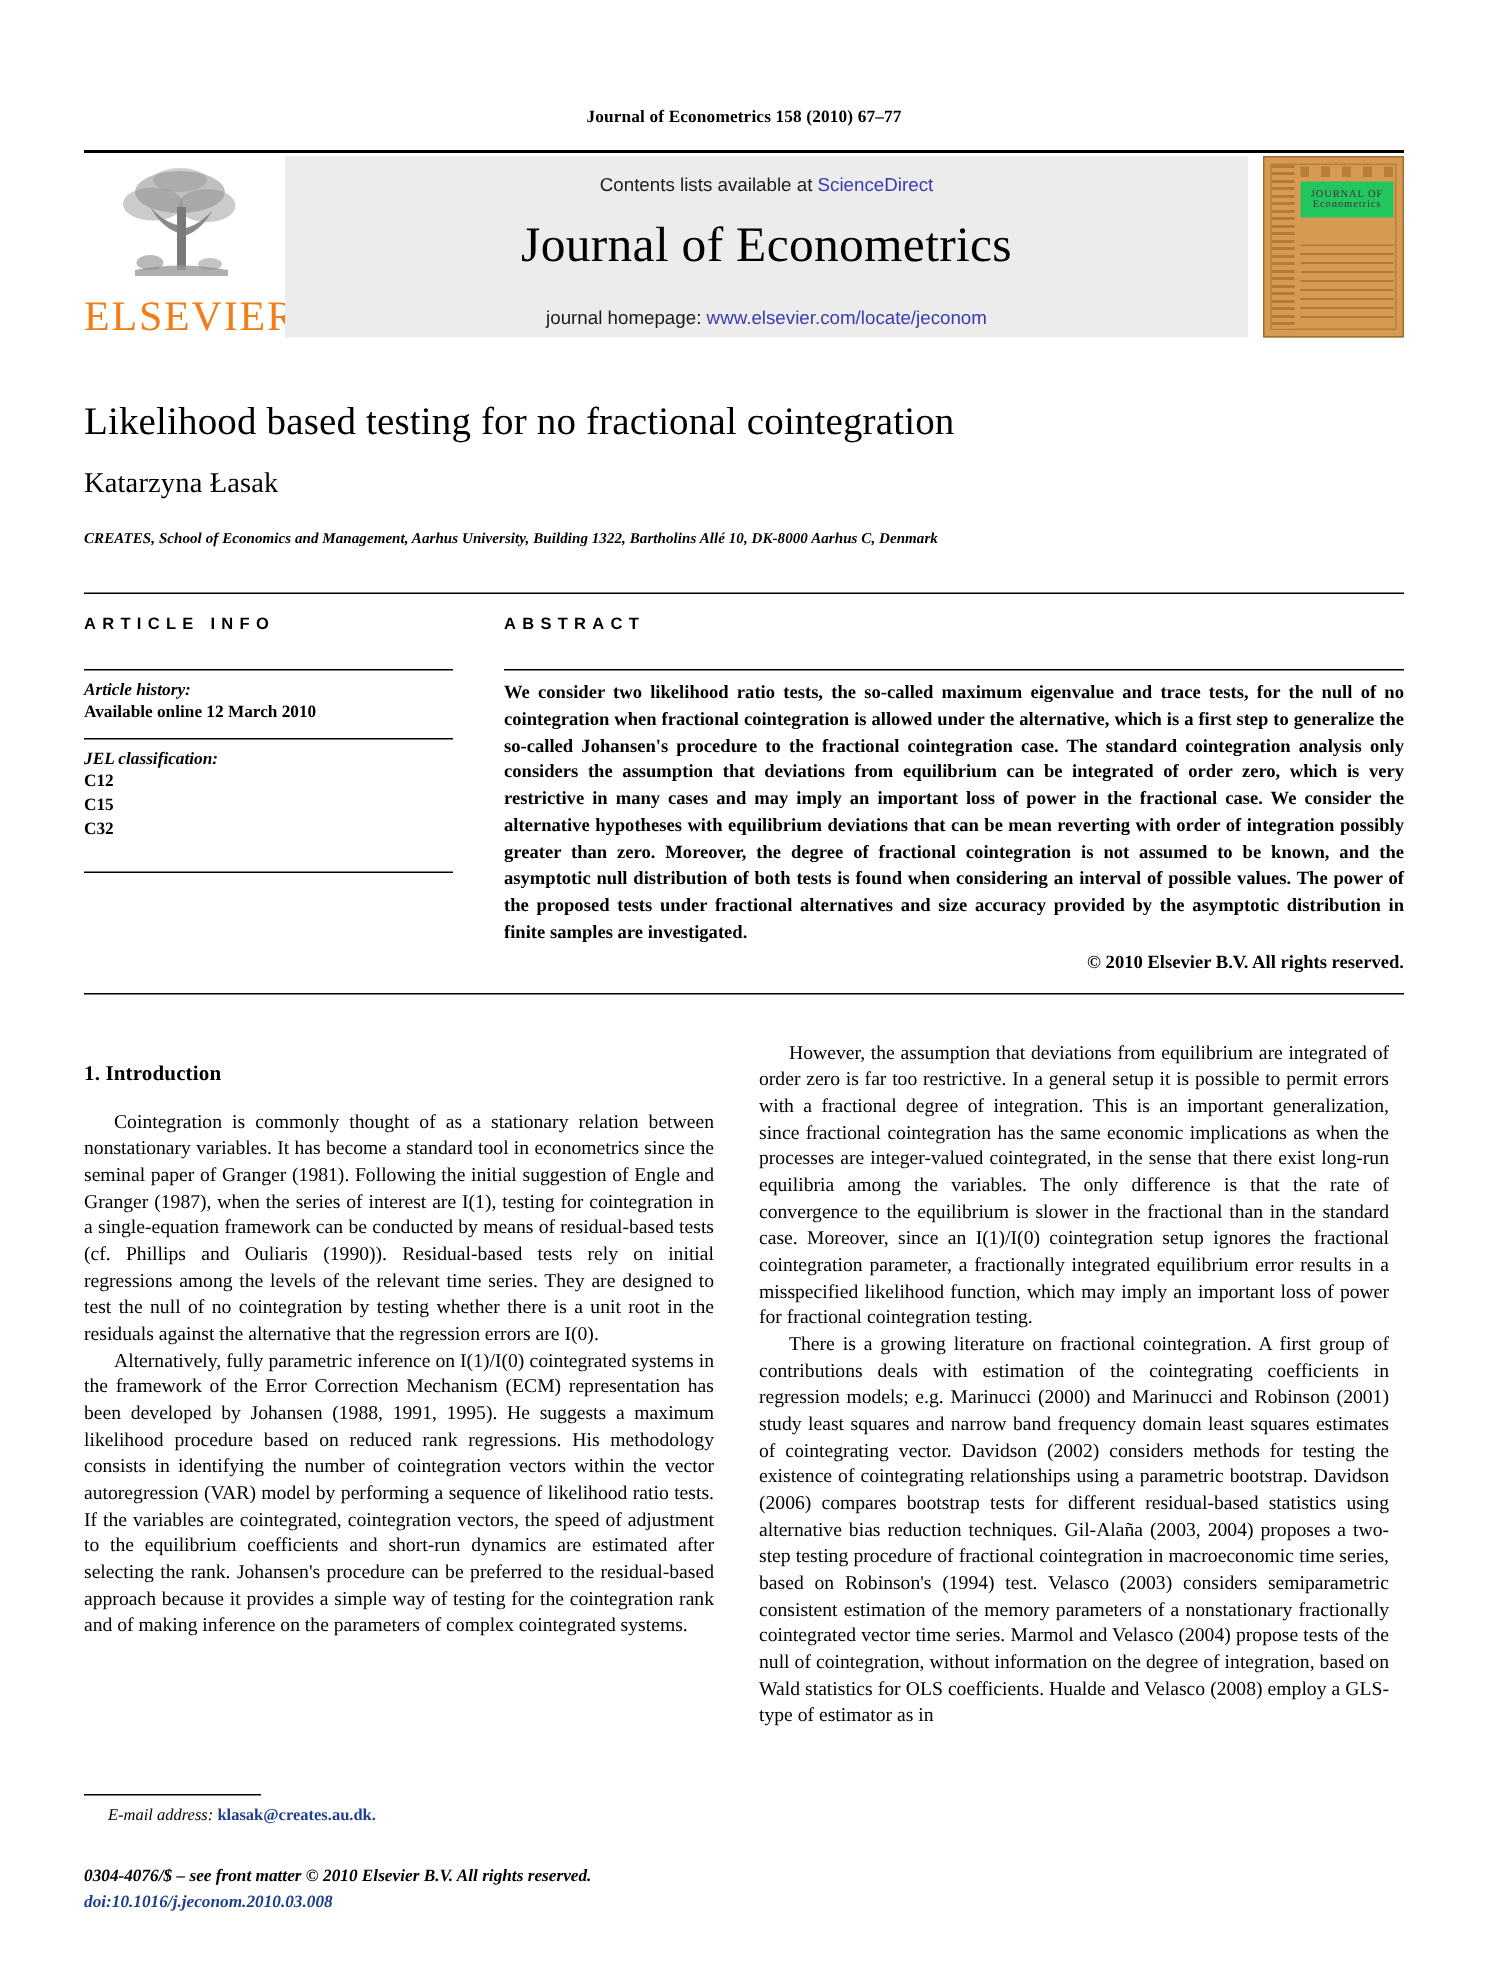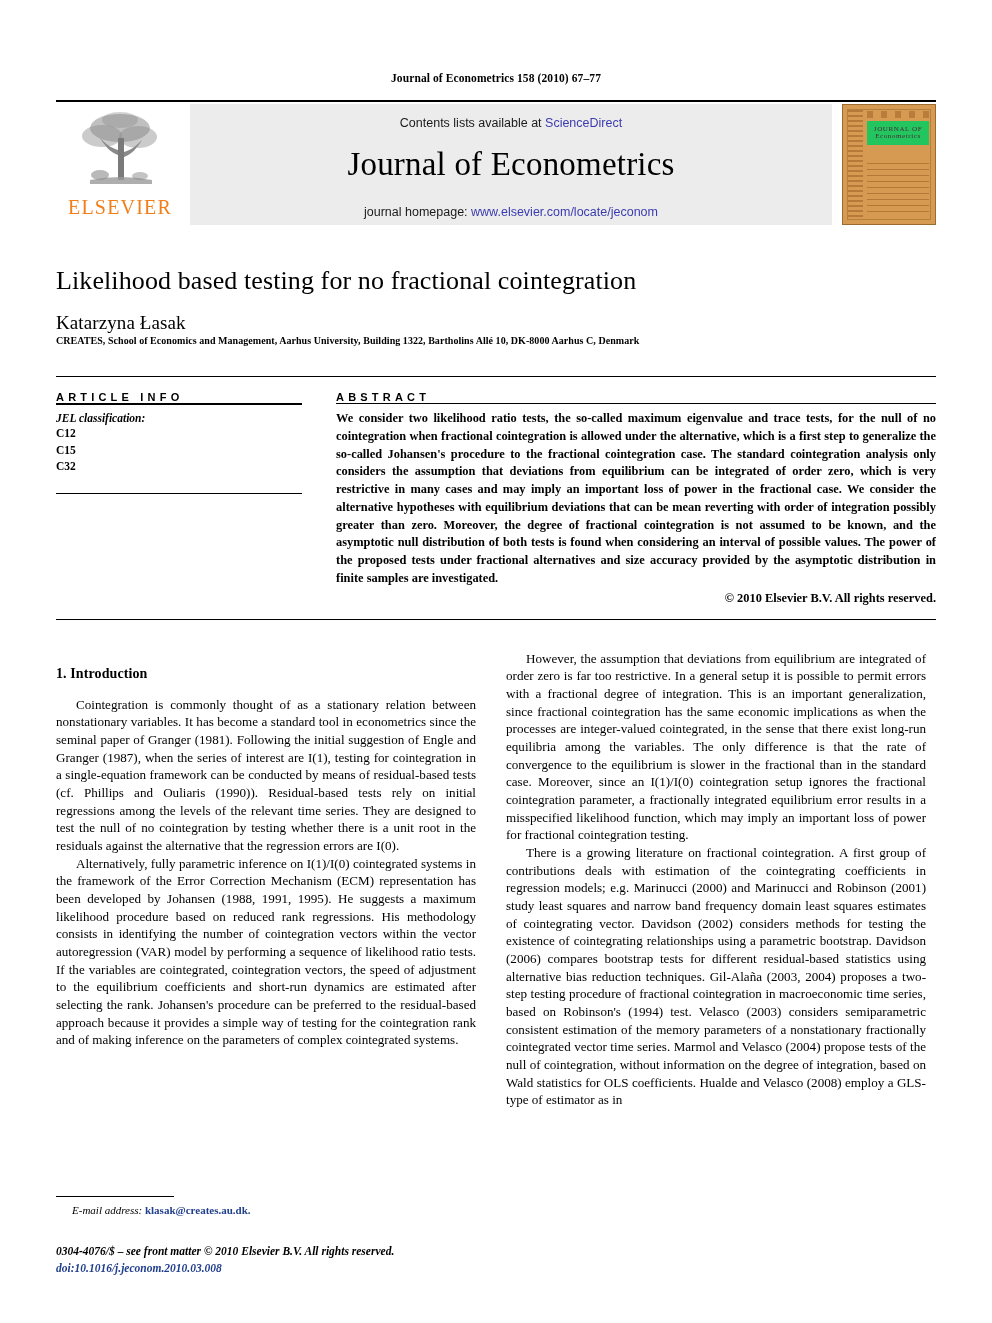--- a/index.html
+++ b/index.html
@@ -47,21 +47,21 @@
     height: 118px;
   }
   .elsevier-tree {
     display: block;
     margin: 0 auto;
   }
   .elsevier-word {
     text-align: center;
     color: #f07f1a;
     font-family: "Liberation Serif", serif;
-    font-size: 20px;
+    font-size: 28px;
     letter-spacing: 1.2px;
     margin-top: -2px;
   }
   .grayband {
     position: absolute;
     left: 134px;
     top: 2px;
     right: 104px;
     height: 121px;
     background: #ececec;
@@ -176,22 +176,23 @@
     margin: 0;
     line-height: 1.2;
   }
   .author {
     font-size: 19px;
     margin-top: 16px;
     letter-spacing: .1px;
   }
   .affiliation {
     font-size: 10px;
-    font-weight: bold;
-    margin-top: 1px;
+    font-style: italic;
+    font-weight: bold;
+    margin-top: 20px;
     letter-spacing: .05px;
   }
 
   
   .info-abstract {
     margin-top: 30px;
     border-top: 1.6px solid #000;
     padding-top: 14px;
     display: flex;
     gap: 34px;
@@ -201,21 +202,21 @@
     flex: none;
   }
   .col-abstract {
     flex: 1;
   }
   .sec-head {
     font-family: "Liberation Sans", sans-serif;
     font-size: 11px;
     font-weight: bold;
     letter-spacing: 4.2px;
-    margin-bottom: 0;
+    margin-bottom: 24px;
   }
   .rule {
     border-top: 1.2px solid #000;
   }
   .info-group {
     padding-top: 7px;
     padding-bottom: 8px;
   }
   .info-label {
     font-size: 11.5px;
@@ -370,20 +371,24 @@
     <div class="author">Katarzyna Łasak</div>
     <div class="affiliation">CREATES, School of Economics and Management, Aarhus University, Building 1322, Bartholins Allé 10, DK-8000 Aarhus C, Denmark</div>
   </div>
 
   <div class="info-abstract">
 
     <div class="col-info">
       <div class="sec-head">ARTICLE INFO</div>
       <div class="rule"></div>
 
+      <div class="info-group">
+        <div class="info-label">Article history:</div>
+        <div class="info-item">Available online 12 March 2010</div>
+      </div>
 
       <div class="rule"></div>
 
       <div class="info-group">
         <div class="info-label">JEL classification:</div>
         <div class="info-item">C12</div>
         <div class="info-item">C15</div>
         <div class="info-item">C32</div>
       </div>
 

